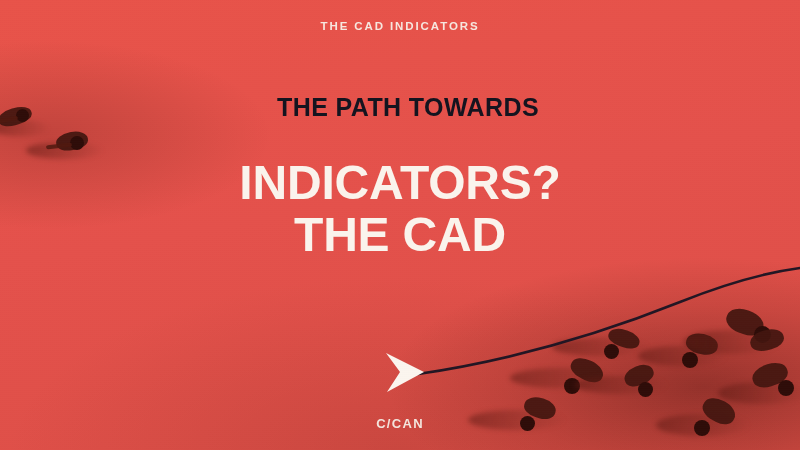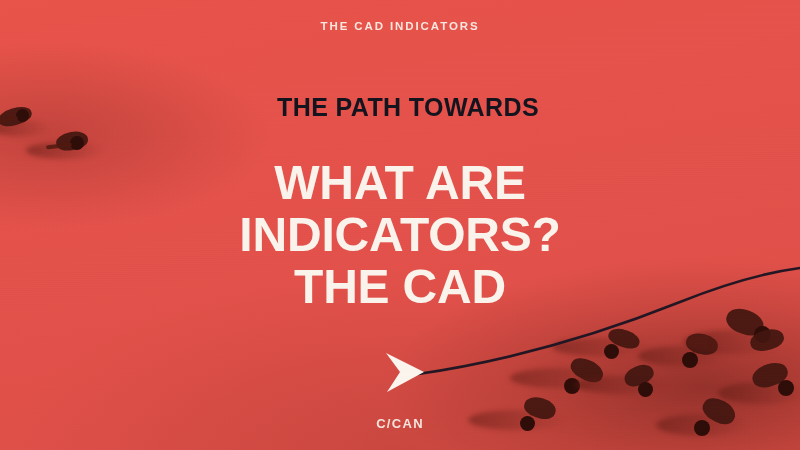--- a/index.html
+++ b/index.html
@@ -183,20 +183,19 @@
 
   <div class="bg-grain"></div>
 
   <div class="eyebrow">THE CAD INDICATORS</div>
 
   <div class="subtitle">
     <span class="ln">THE PATH TOWARDS</span>
   </div>
 
   <div class="headline">
-    <span class="ln">WHAT ARE</span>
     <span class="ln">INDICATORS?</span>
     <span class="ln">THE CAD</span>
   </div>
 
   <div class="brand">C/CAN</div>
 
 </div>
 
 </body></html>

